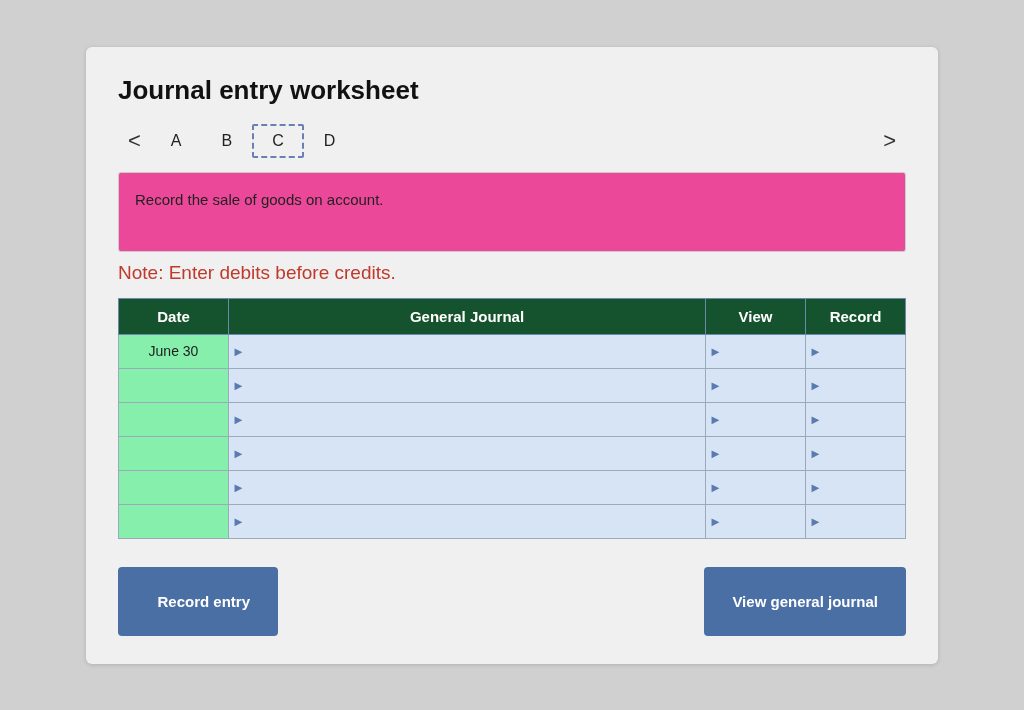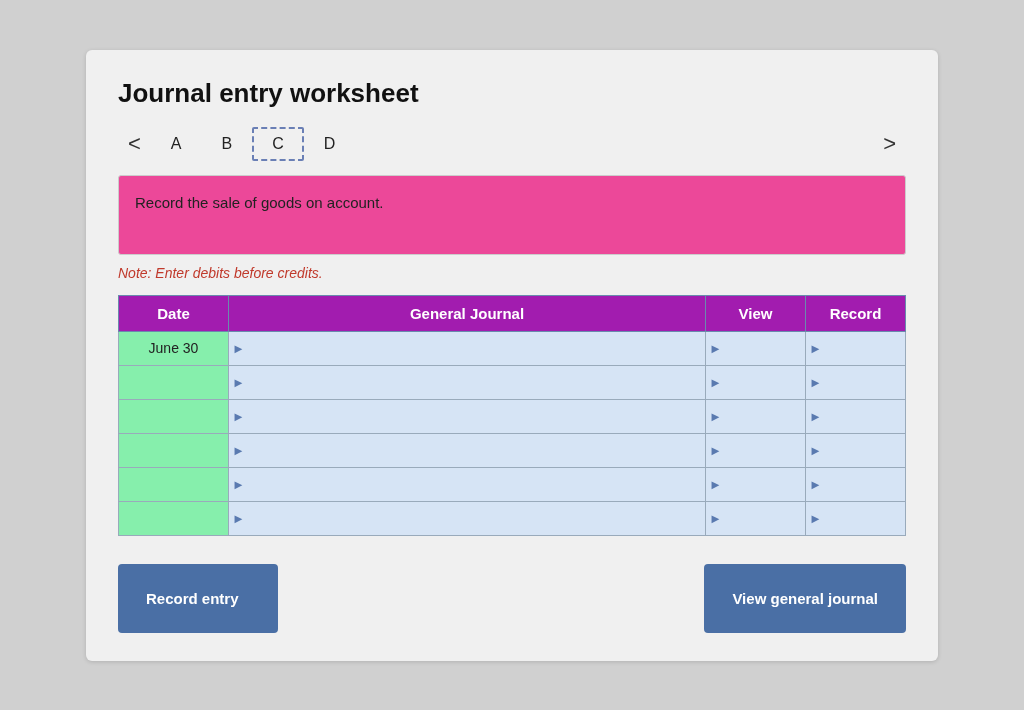--- a/index.html
+++ b/index.html
@@ -60,32 +60,31 @@
       border: 1px solid #ccc;
       border-radius: 3px;
       padding: 18px 16px;
       min-height: 80px;
       margin-bottom: 10px;
       font-size: 15px;
       color: #222;
     }
     .note {
       color: #c0392b;
-      font-size: 14px;
+      font-size: 19px;
       margin-bottom: 14px;
-      font-style: italic;
     }
     .journal-table {
       width: 100%;
       border-collapse: collapse;
       border: 1px solid #888;
       margin-bottom: 28px;
     }
     .journal-table th {
-      background: #a21caf;
+      background: #14532d;
       color: #fff;
       font-weight: bold;
       font-size: 15px;
       padding: 9px 8px;
       border: 1px solid #6a8aad;
       text-align: center;
     }
     .journal-table th.date-col { width: 110px; }
     .journal-table th.gj-col { }
     .journal-table th.debit-col { width: 100px; }
@@ -136,21 +135,21 @@
     .btn {
       background: #4a6fa5;
       color: #fff;
       border: none;
       border-radius: 4px;
       font-size: 15px;
       font-weight: bold;
       padding: 26px 28px;
       cursor: pointer;
       min-width: 160px;
-      text-align: left;
+      text-align: right;
     }
     .btn-record { margin-right: 16px; }
     .btn-clear { margin-right: auto; }
     .btn-view { margin-left: auto; min-width: 200px; }
   </style>
 </head>
 <body>
 
 <div class="card">
   <div class="title">Journal entry worksheet</div>

